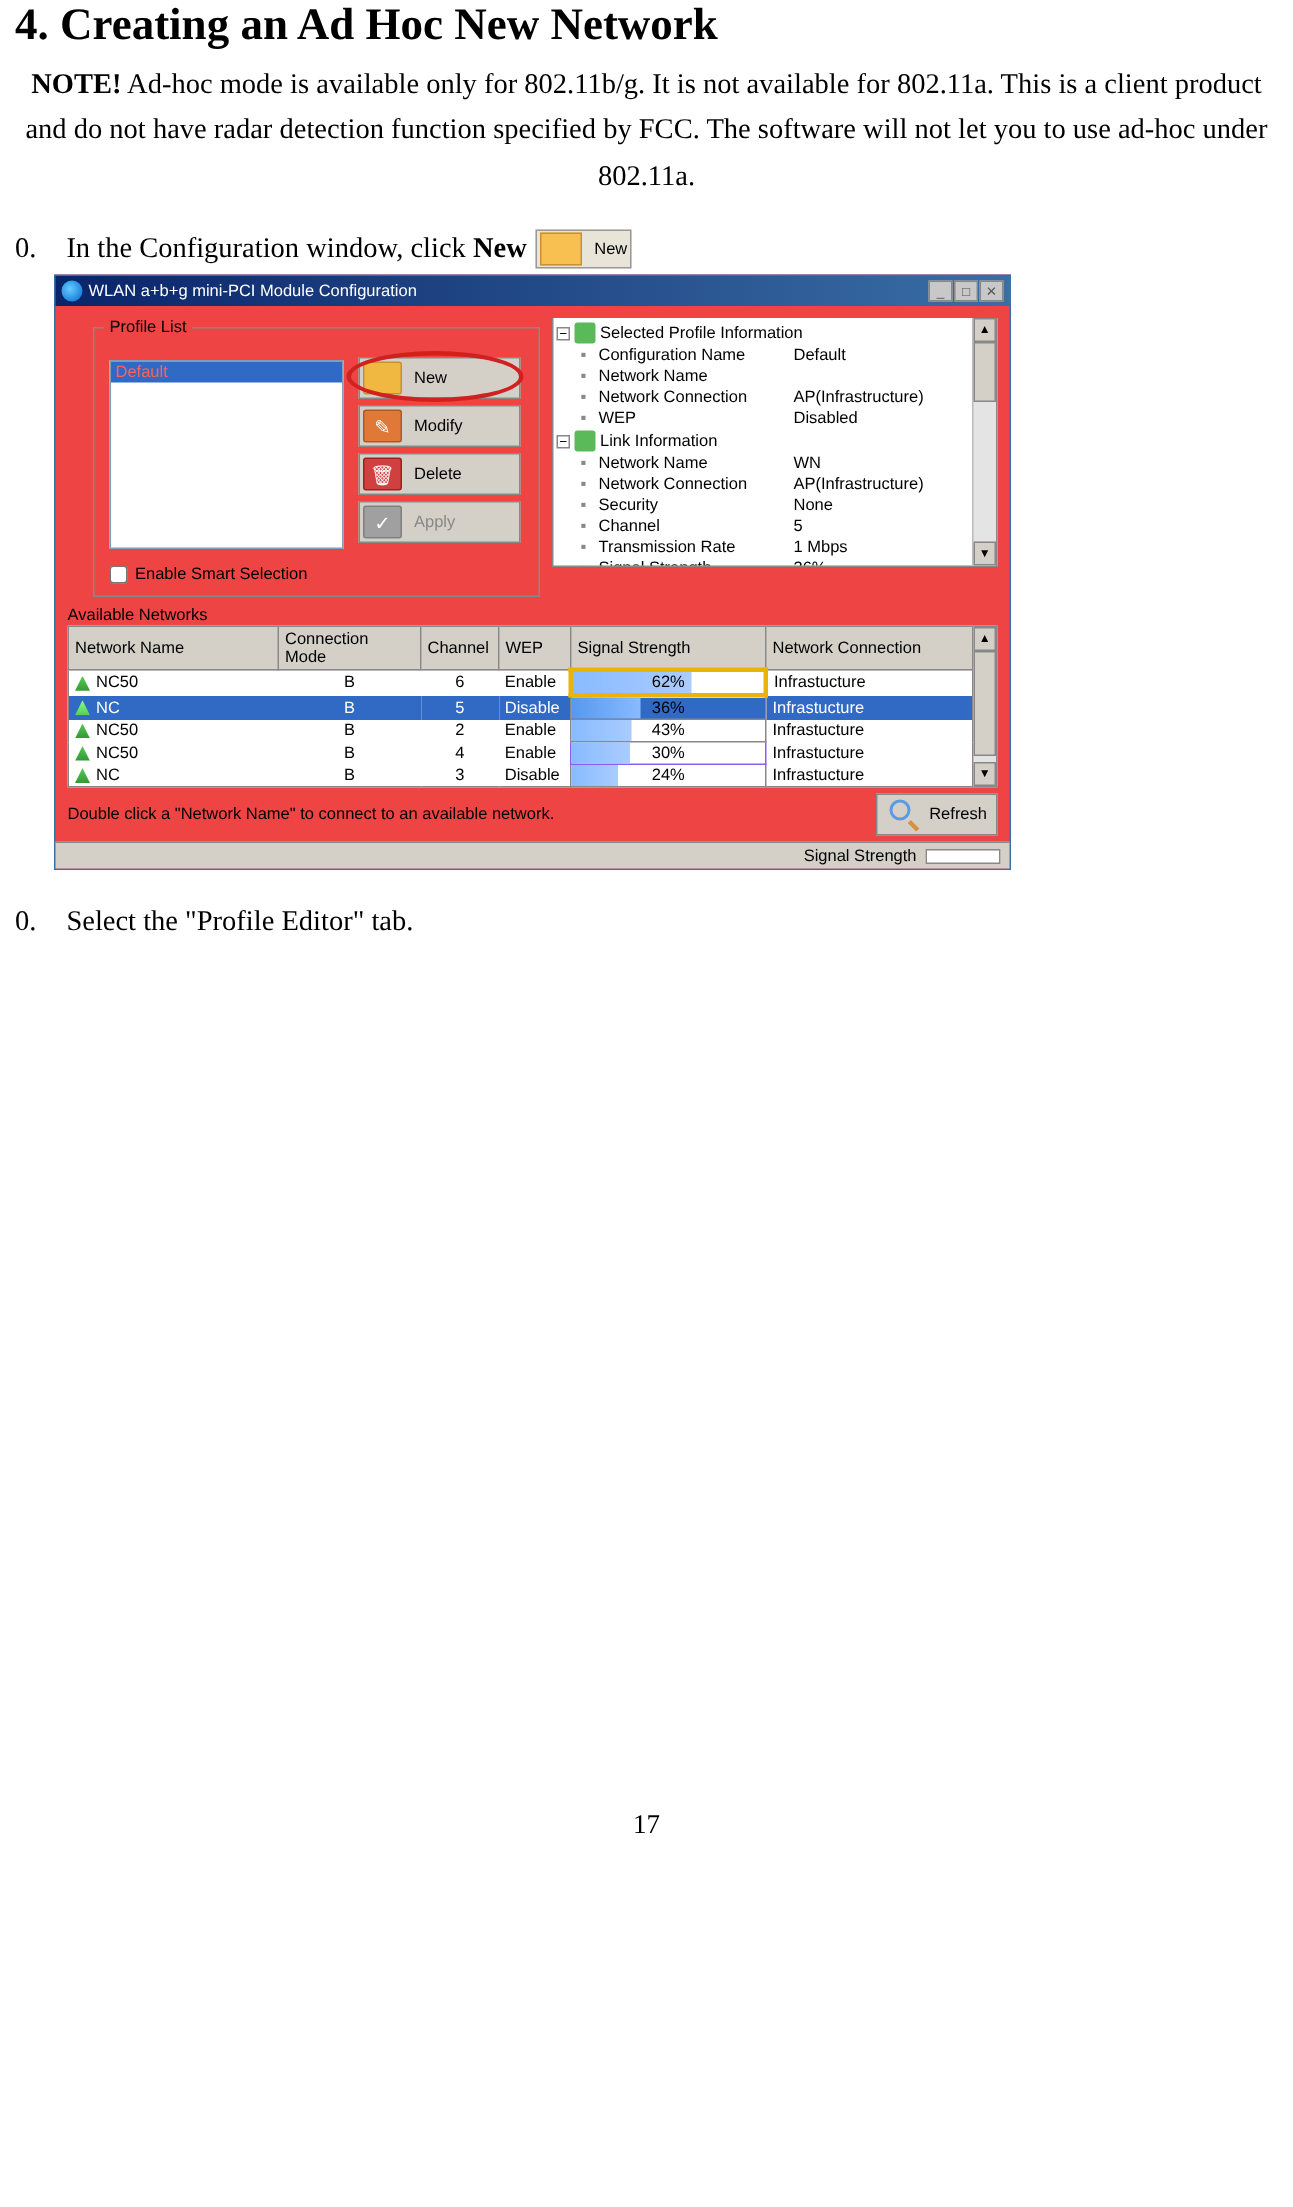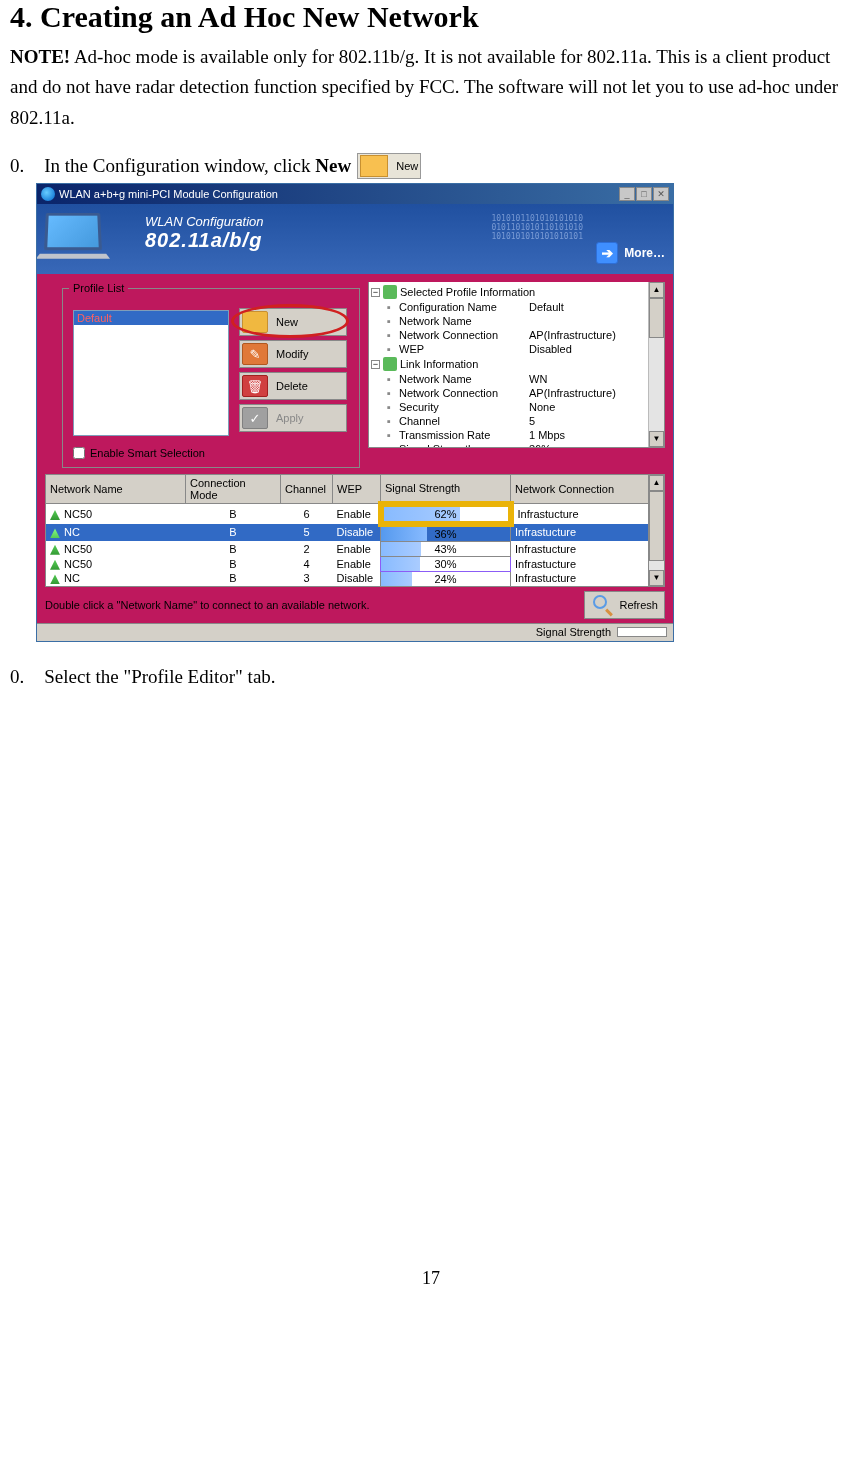--- a/index.html
+++ b/index.html
@@ -11,20 +11,21 @@
     }
     h1 {
       font-size: 30px;
       font-weight: bold;
       margin-bottom: 8px;
     }
     .intro {
       font-size: 19px;
       line-height: 1.6;
       margin-bottom: 20px;
+      text-align: center;
     }
     .intro b { font-weight: bold; }
     .step {
       font-size: 19px;
       margin: 8px 0 4px 0;
       display: flex;
       align-items: center;
       gap: 6px;
     }
     .step-num { margin-right: 14px; }
@@ -48,21 +49,21 @@
       font-size: 11px;
     }
 
     
     .app-window {
       margin-left: 26px;
       width: 638px;
       border: 1px solid #3a6ea5;
       font-family: Tahoma, Arial, sans-serif;
       font-size: 11px;
-      background: #be185d;
+      background: #ef4444;
     }
     .titlebar {
       background: linear-gradient(to right, #0a246a, #3a6ea5);
       color: white;
       padding: 2px 4px;
       display: flex;
       align-items: center;
       justify-content: space-between;
       height: 20px;
     }
@@ -495,37 +496,20 @@
       <span class="titlebar-icon"></span>
       <span>WLAN a+b+g mini-PCI Module Configuration</span>
     </div>
     <div class="titlebar-buttons">
       <span class="titlebar-btn">_</span>
       <span class="titlebar-btn">□</span>
       <span class="titlebar-btn">✕</span>
     </div>
   </div>
 
-  <div class="banner">
-    <div class="banner-laptop">
-      <div class="banner-laptop-screen"></div>
-      <div class="banner-laptop-base"></div>
-    </div>
-    <div class="banner-text">
-      <div class="line1">WLAN Configuration</div>
-      <div class="line2">802.11a/b/g</div>
-    </div>
-    <div class="banner-binary">1010101101010101010
-0101101010110101010
-1010101010101010101</div>
-    <div class="banner-more">
-      <span class="banner-more-arrow">➔</span>
-      <span>More…</span>
-    </div>
-  </div>
 
   <div class="main-area">
     <div class="left-col">
       <fieldset class="profile-list">
         <legend>Profile List</legend>
         <div class="profile-listbox">
           <span class="profile-item">Default</span>
         </div>
         <div class="profile-buttons">
           <div class="pbtn">
@@ -621,40 +605,41 @@
           <div class="sb-btn">▲</div>
           <div class="sb-thumb"></div>
           <div style="flex:1"></div>
           <div class="sb-btn">▼</div>
         </div>
       </div>
     </div>
   </div>
 
   <div class="avail-section">
+    <div class="avail-label">Available Networks</div>
     <div class="table-scroll-wrap">
       <div class="tbl-area">
         <table class="avail-table">
           <thead>
             <tr>
               <th style="width:140px">Network Name</th>
               <th style="width:95px">Connection Mode</th>
               <th style="width:52px">Channel</th>
               <th style="width:48px">WEP</th>
               <th style="width:130px">Signal Strength</th>
               <th>Network Connection</th>
             </tr>
           </thead>
           <tbody id="avail-tbody">
               <tr>
                 <td><span class="net-icon"></span>NC50</td>
                 <td style="text-align:center">B</td>
                 <td style="text-align:center">6</td>
                 <td>Enable</td>
-                <td class="signal-cell" style="border:6px solid #eab308">
+                <td class="signal-cell" style="border:3px solid #eab308">
                   <span class="signal-bar" style="width:62%"></span>
                   <div class="signal-text">62%</div>
                 </td>
                 <td>Infrastucture</td>
               </tr>
               <tr class="selected">
                 <td><span class="net-icon"></span>NC</td>
                 <td style="text-align:center">B</td>
                 <td style="text-align:center">5</td>
                 <td>Disable</td>

